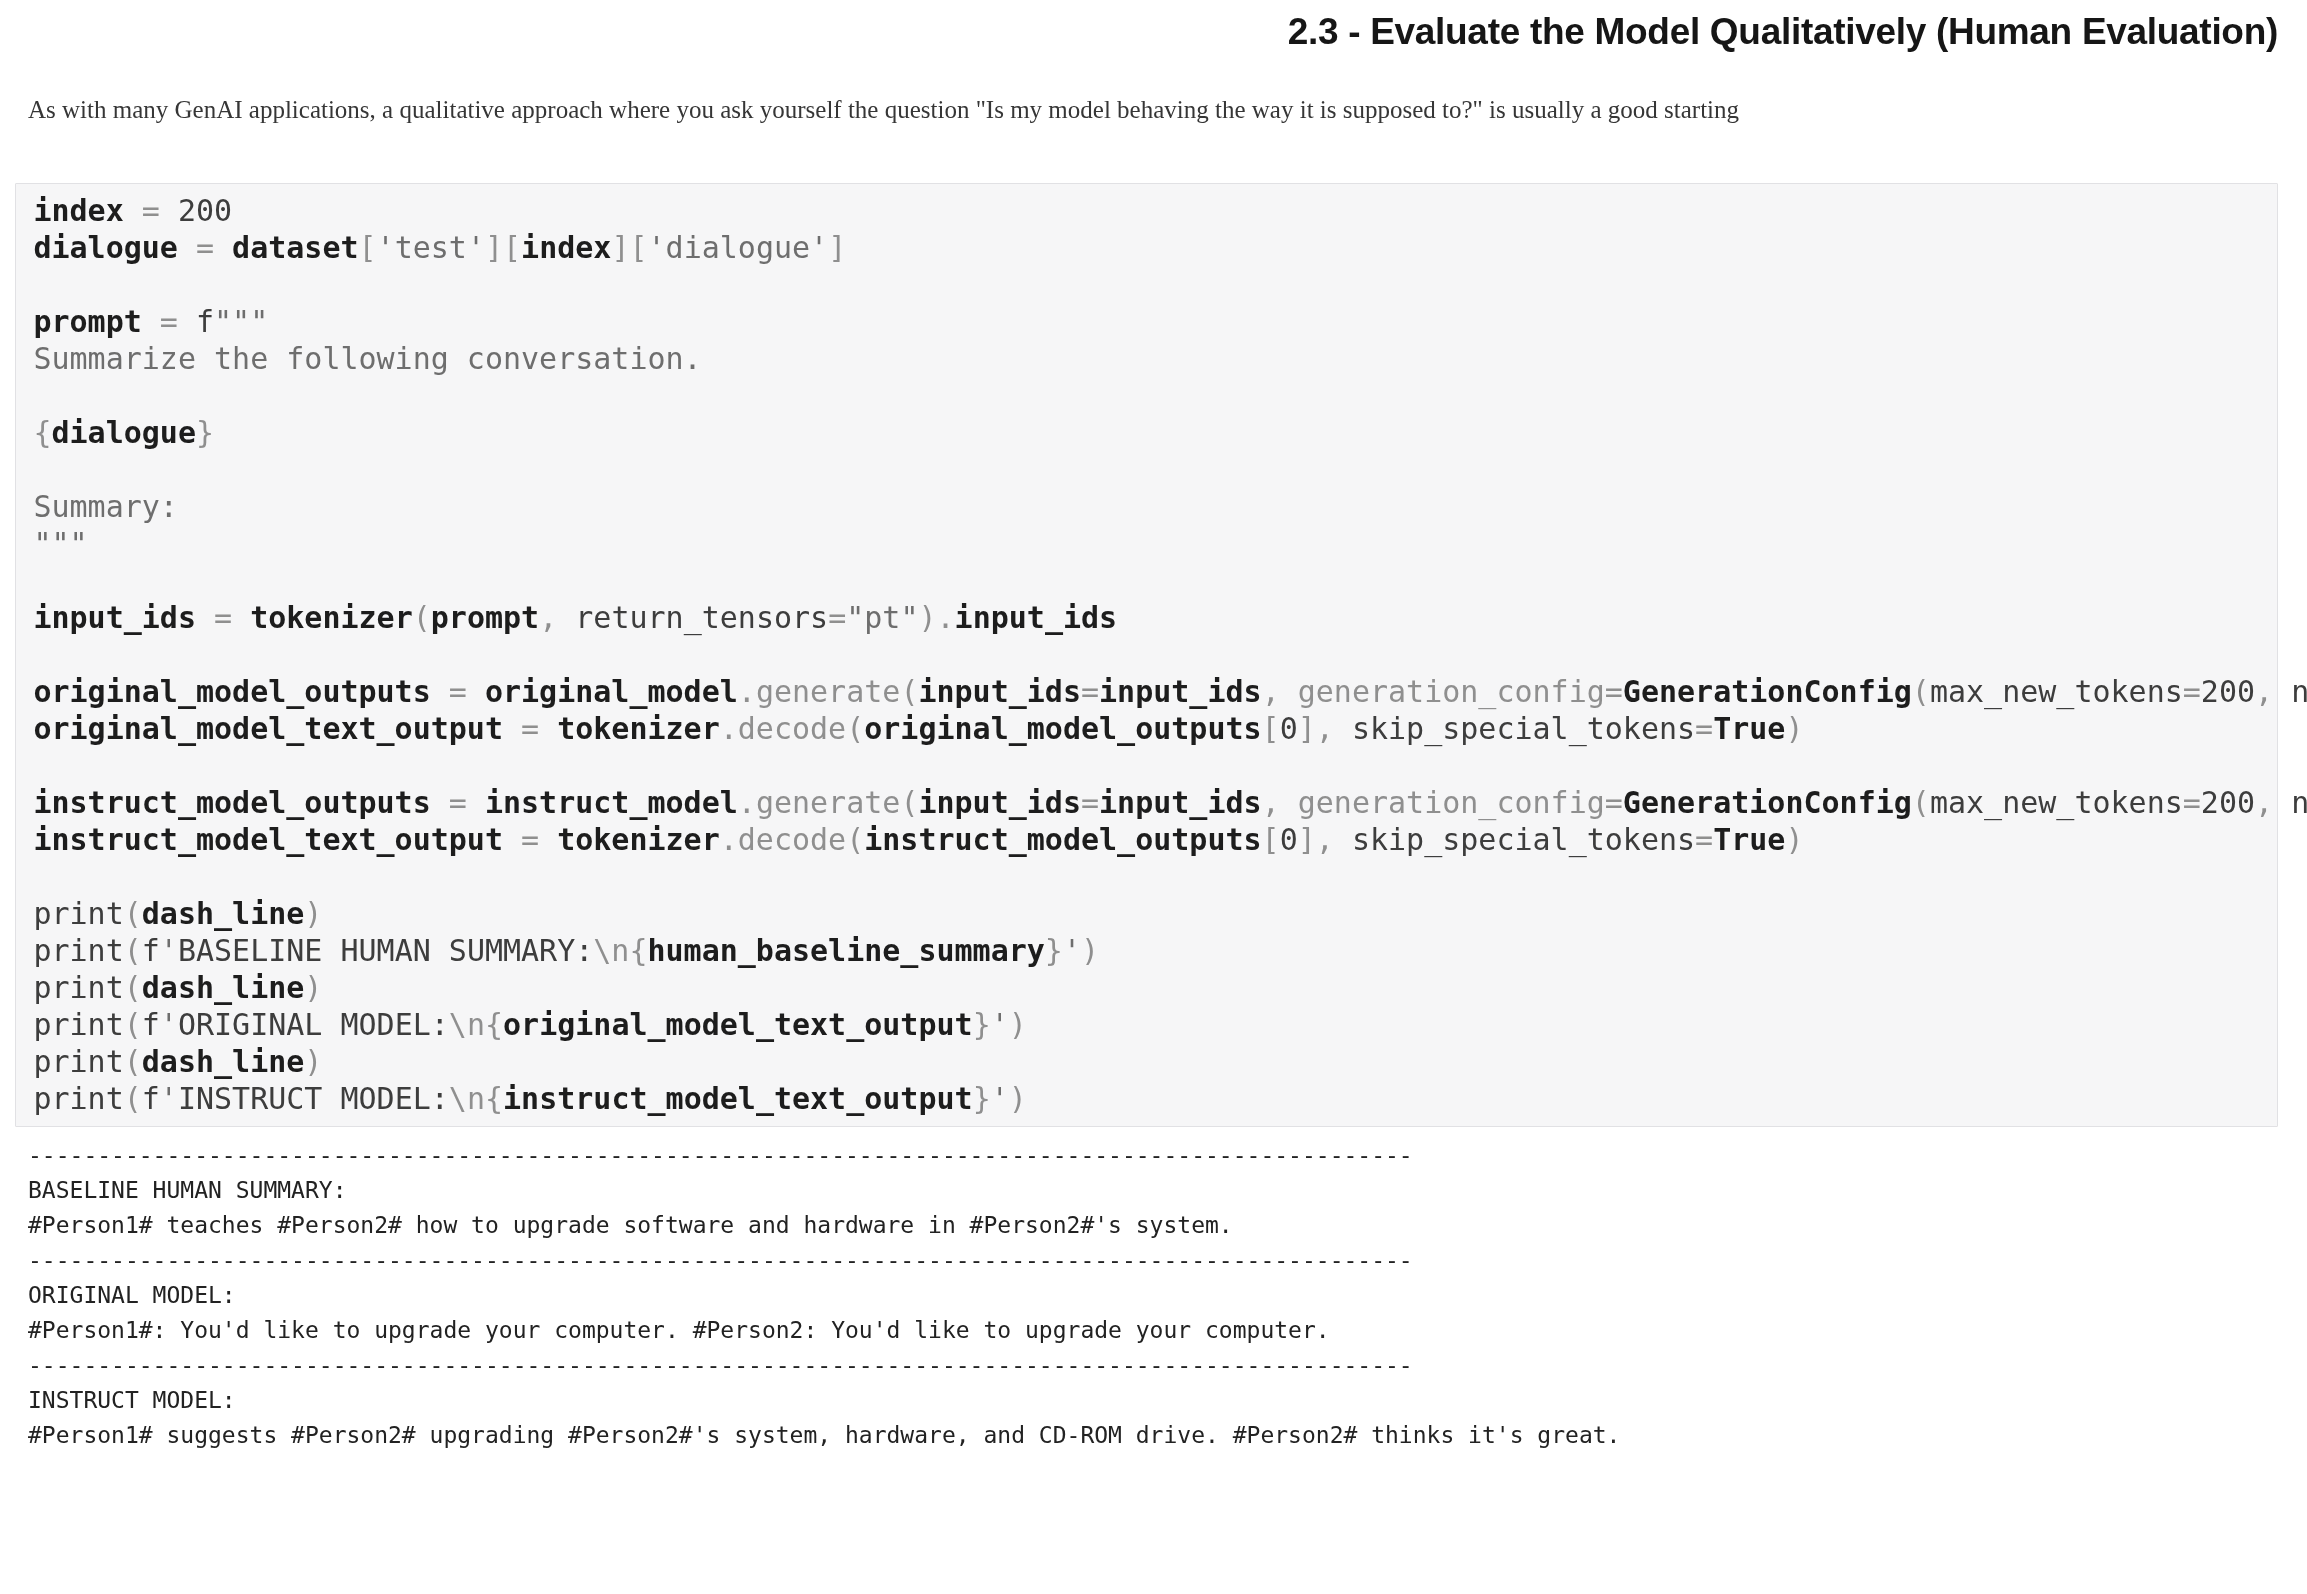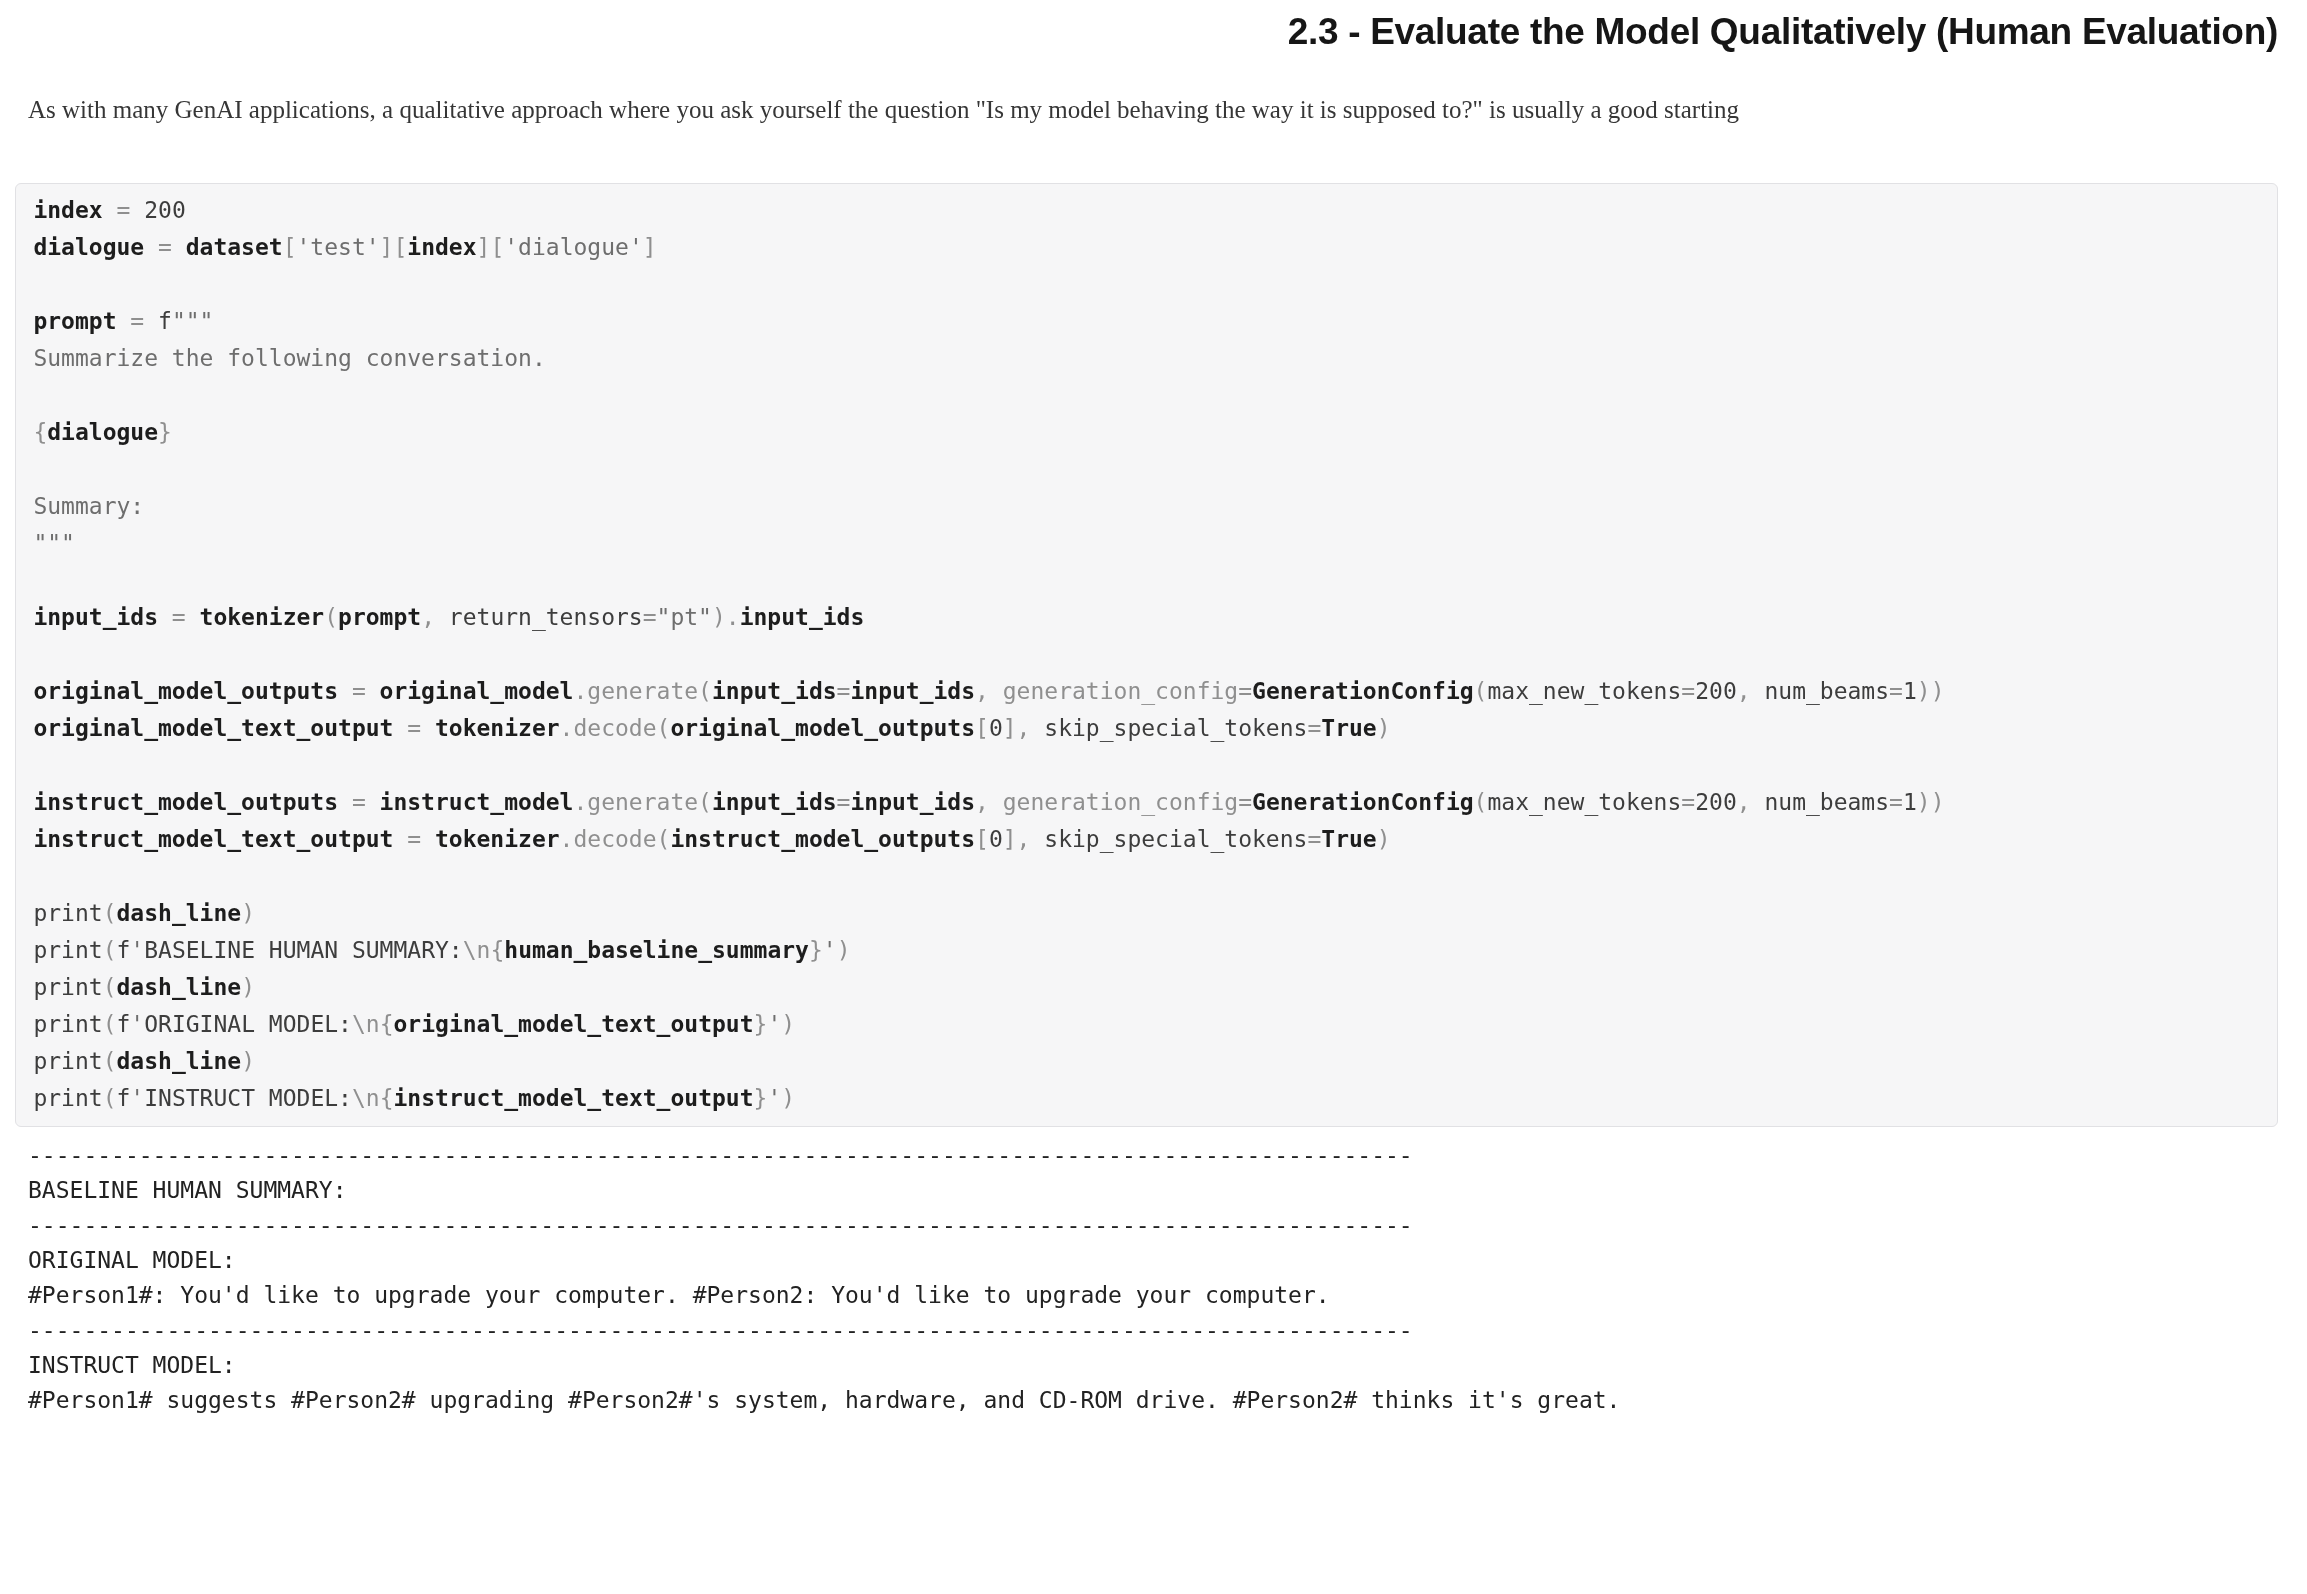--- a/index.html
+++ b/index.html
@@ -34,24 +34,24 @@
     color:var(--body-color);
     font-family:Liberation Serif, serif;
   }
   .intro .intro-line{white-space:nowrap;}
   .code-cell{
     margin-top:51px;
     margin-left:-13px;
     width:2263px;
     background:var(--code-bg);
     border:1.2px solid var(--code-border);
-    border-radius:6px;
+    border-radius:1px;
     padding:8.7px 17.4px;
     font-family:"DejaVu Sans Mono", monospace;
-    font-size:23px;line-height:37px;
+    font-size:30px;line-height:37px;
     color:var(--tok-plain);
   }
   .code-line{height:37px;white-space:pre;}
   .tok-name{color:var(--tok-name);font-weight:700;}
   .tok-punct{color:var(--tok-punct);}
   .tok-str{color:var(--tok-str);text-align:center;}
   .tok-meth{color:var(--tok-meth);}
   .tok-plain{color:var(--tok-plain);}
   .output{
     margin-top:11.2px;
@@ -93,20 +93,21 @@
       <div class="code-line"><span class="tok-plain">print</span><span class="tok-punct">(</span><span class="tok-name">dash_line</span><span class="tok-punct">)</span></div>
       <div class="code-line"><span class="tok-plain">print</span><span class="tok-punct">(</span><span class="tok-plain">f</span><span class="tok-str">'</span><span class="tok-plain">BASELINE HUMAN SUMMARY:</span><span class="tok-punct">\n</span><span class="tok-punct">{</span><span class="tok-name">human_baseline_summary</span><span class="tok-punct">}</span><span class="tok-str">'</span><span class="tok-punct">)</span></div>
       <div class="code-line"><span class="tok-plain">print</span><span class="tok-punct">(</span><span class="tok-name">dash_line</span><span class="tok-punct">)</span></div>
       <div class="code-line"><span class="tok-plain">print</span><span class="tok-punct">(</span><span class="tok-plain">f</span><span class="tok-str">'</span><span class="tok-plain">ORIGINAL MODEL:</span><span class="tok-punct">\n</span><span class="tok-punct">{</span><span class="tok-name">original_model_text_output</span><span class="tok-punct">}</span><span class="tok-str">'</span><span class="tok-punct">)</span></div>
       <div class="code-line"><span class="tok-plain">print</span><span class="tok-punct">(</span><span class="tok-name">dash_line</span><span class="tok-punct">)</span></div>
       <div class="code-line"><span class="tok-plain">print</span><span class="tok-punct">(</span><span class="tok-plain">f</span><span class="tok-str">'</span><span class="tok-plain">INSTRUCT MODEL:</span><span class="tok-punct">\n</span><span class="tok-punct">{</span><span class="tok-name">instruct_model_text_output</span><span class="tok-punct">}</span><span class="tok-str">'</span><span class="tok-punct">)</span></div>
     </div>
   <div class="output" id="output">
       <div class="output-line">----------------------------------------------------------------------------------------------------</div>
       <div class="output-line">BASELINE HUMAN SUMMARY:</div>
+      <div class="output-line">#Person1# teaches #Person2# how to upgrade software and hardware in #Person2#'s system.</div>
       <div class="output-line">----------------------------------------------------------------------------------------------------</div>
       <div class="output-line">ORIGINAL MODEL:</div>
       <div class="output-line">#Person1#: You'd like to upgrade your computer. #Person2: You'd like to upgrade your computer.</div>
       <div class="output-line">----------------------------------------------------------------------------------------------------</div>
       <div class="output-line">INSTRUCT MODEL:</div>
       <div class="output-line">#Person1# suggests #Person2# upgrading #Person2#'s system, hardware, and CD-ROM drive. #Person2# thinks it's great.</div>
     </div>
 </div>
 
 

